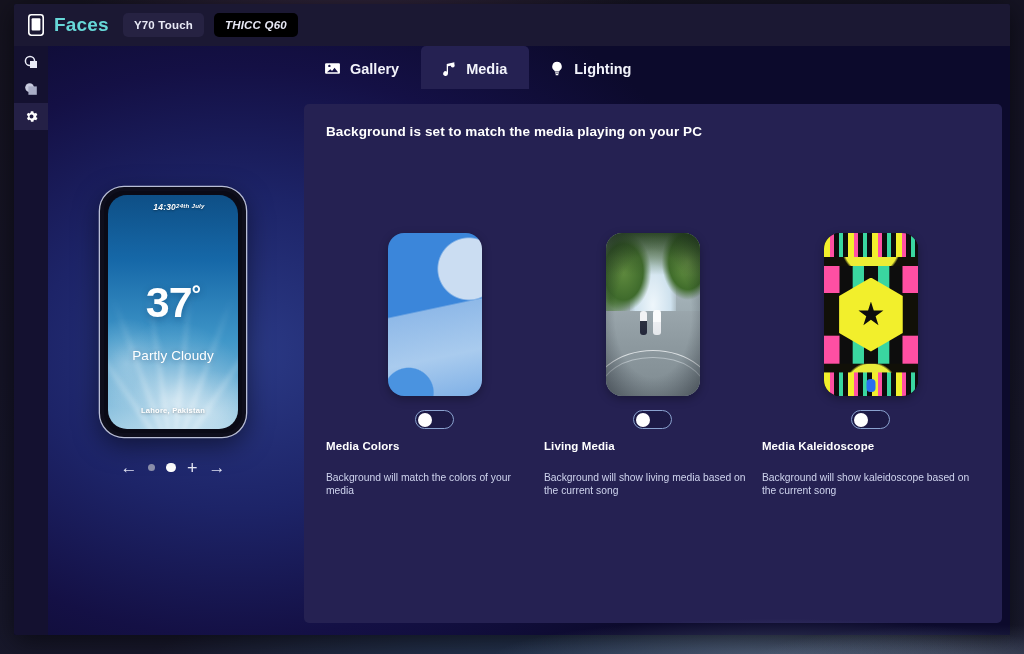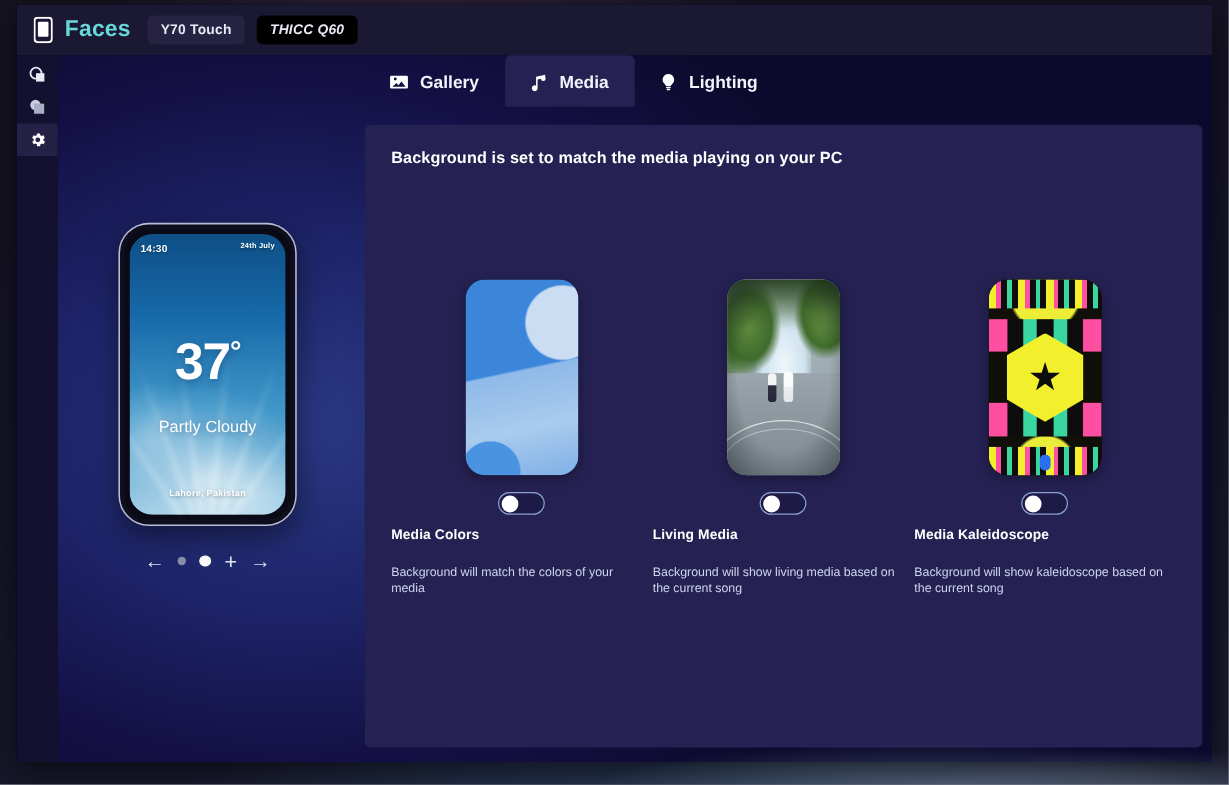--- a/index.html
+++ b/index.html
@@ -144,24 +144,25 @@
       linear-gradient(180deg, #0e4f86 0%, #1668a8 28%, #3f96c8 62%, #76b5d8 85%, #9ccbe4 100%);
   }
   .ray {
     position:absolute; bottom:-14%; left:48%;
     width: 5px; height: 74%;
     background: linear-gradient(0deg, rgba(255,255,255,0.40), rgba(255,255,255,0));
     transform-origin: 50% 100%;
     filter: blur(2px);
   }
   #phone-topbar {
-    position: absolute; top: 7px; left: 0; right: 0;
-    display: flex; justify-content: space-between;
+    position: absolute; top: 7px; left: 12px; right: 0;
+    display: flex; justify-content: center;
     padding: 0 9px;
     color: #ffffff;
+    font-style: italic;
   }
   #phone-time { font-size: 8.5px; font-weight: bold; letter-spacing: .2px; text-shadow: 0 1px 2px rgba(0,0,0,.35); }
   #phone-date { font-size: 6.2px; font-weight: bold; letter-spacing: .2px; text-shadow: 0 1px 2px rgba(0,0,0,.35); }
   #phone-center {
     position: absolute; left: 0; right: 0; top: 86px;
     text-align: center; color: #fff;
   }
   #phone-temp {
     font-size: 43px; font-weight: bold; line-height: 1;
     letter-spacing: -1px;

